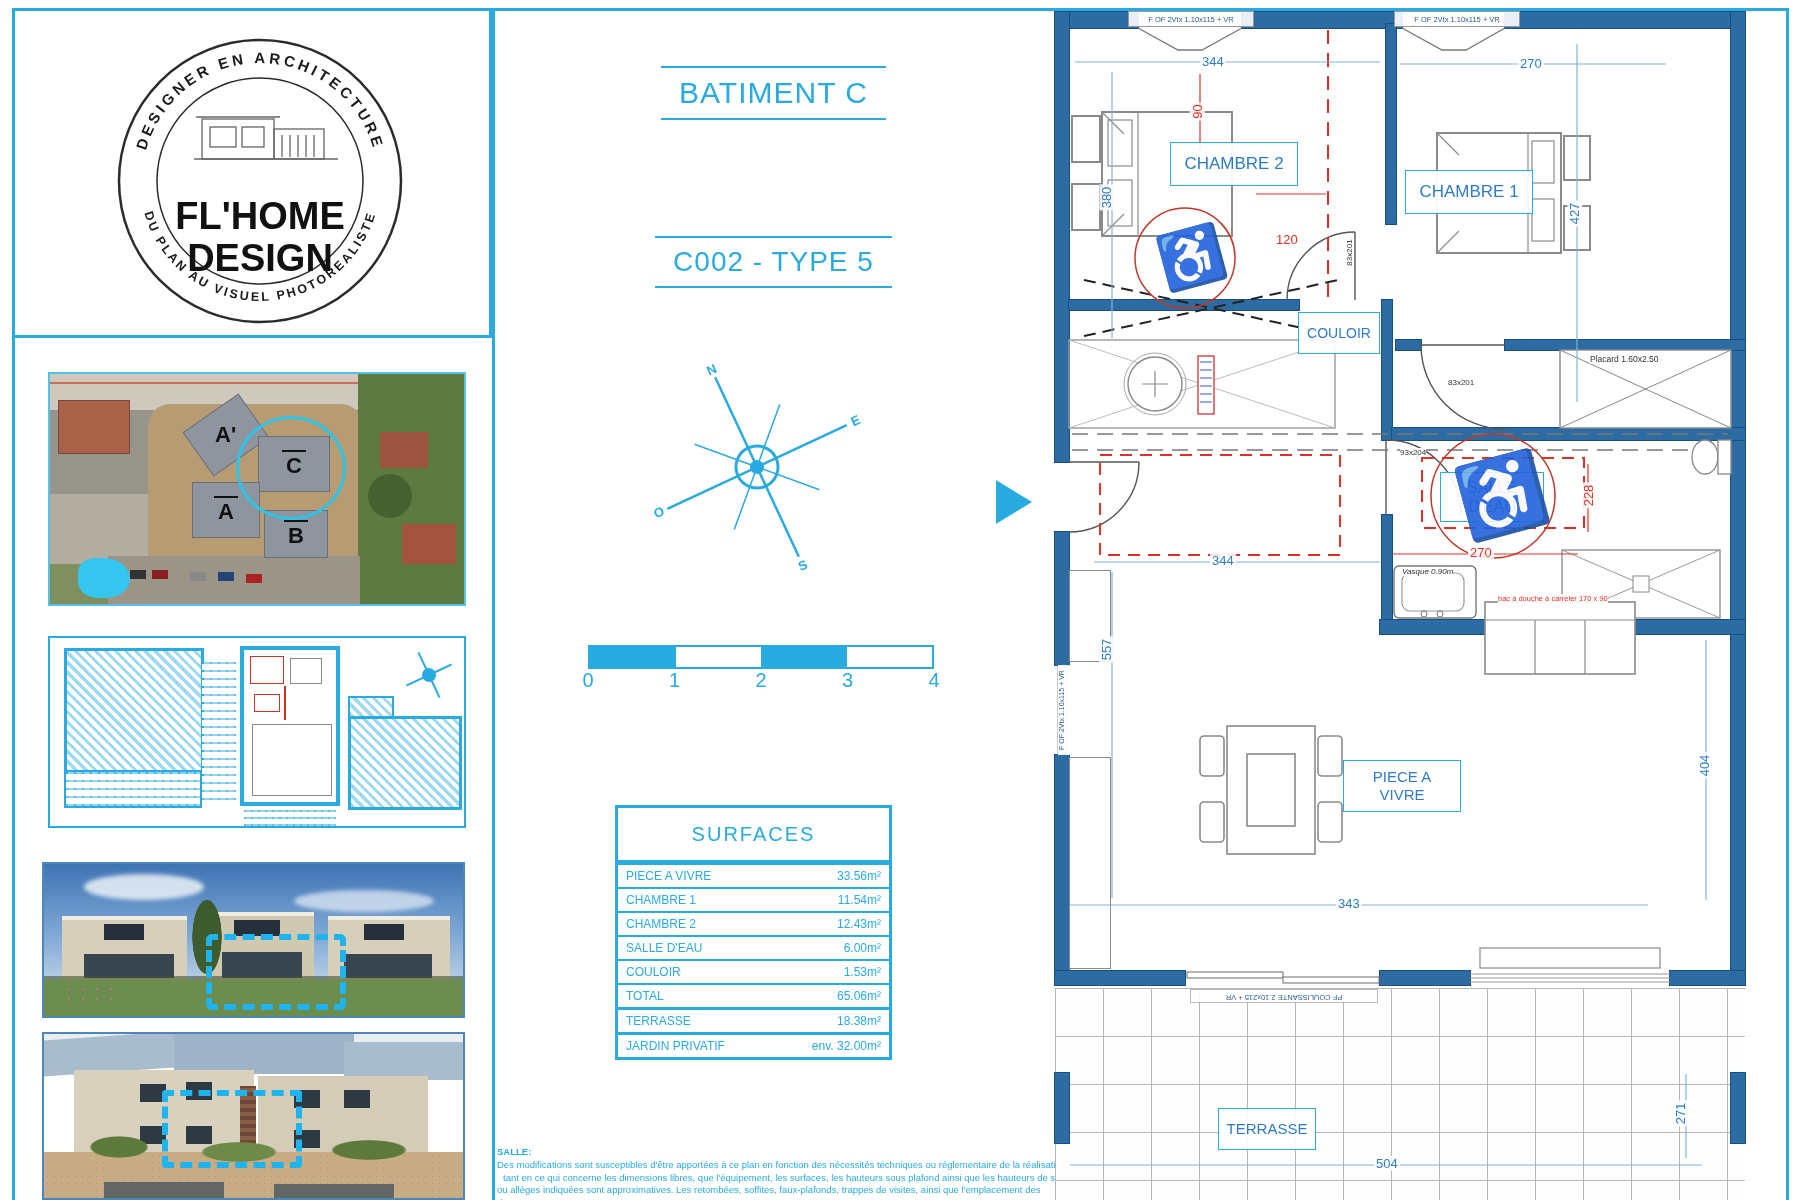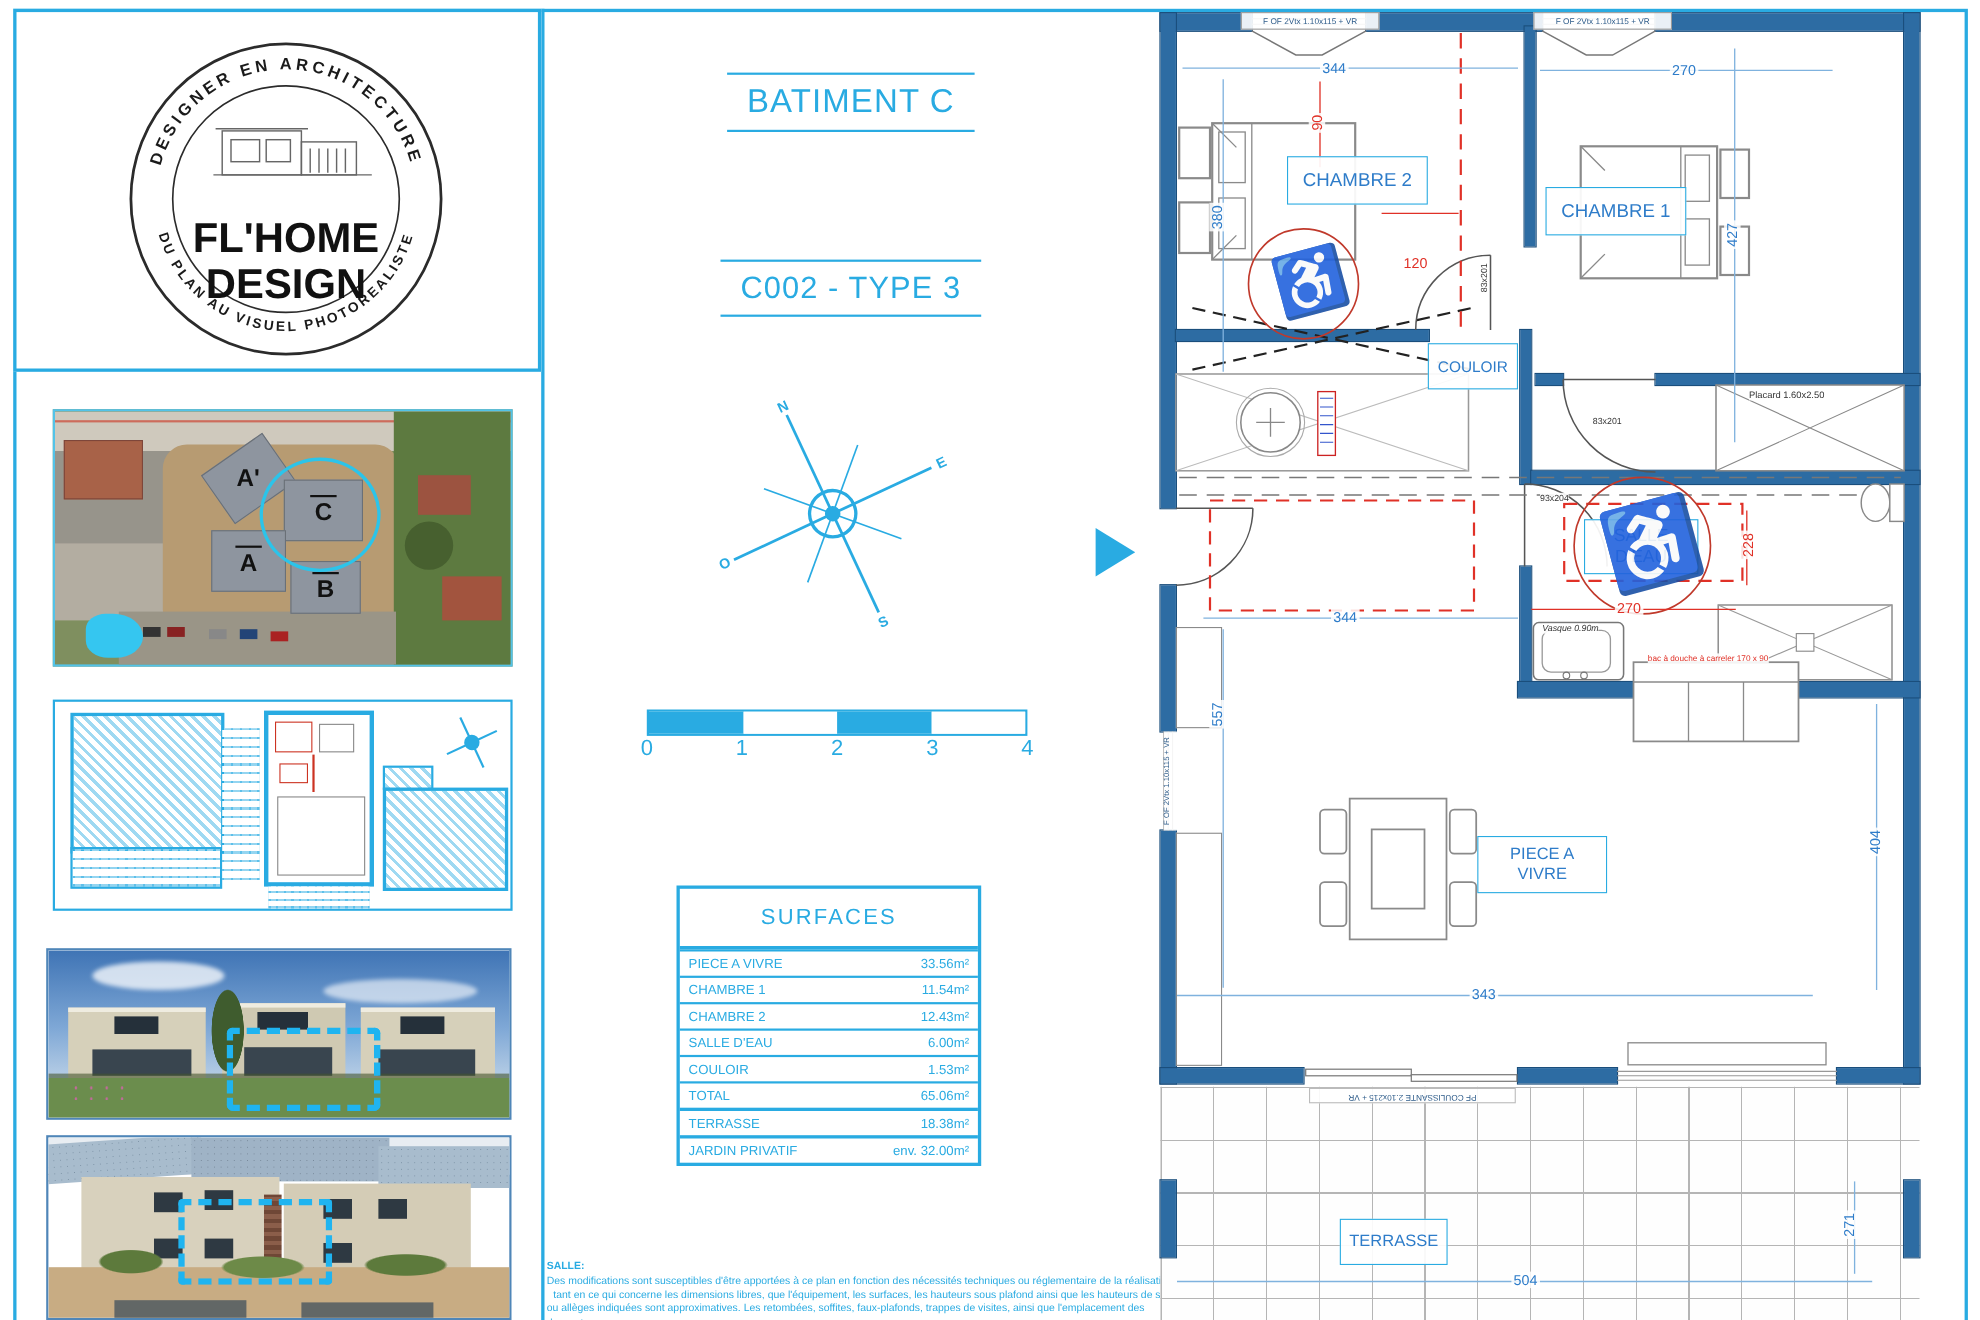--- a/index.html
+++ b/index.html
@@ -195,21 +195,21 @@
     <div class="abs" style="left:40px;top:100px;width:70px;height:26px;background:radial-gradient(#5d7a3c 55%,transparent 60%);"></div>
     <div class="abs" style="left:150px;top:106px;width:90px;height:24px;background:radial-gradient(#6d8a48 55%,transparent 60%);"></div>
     <div class="abs" style="left:280px;top:104px;width:90px;height:24px;background:radial-gradient(#5d7a3c 55%,transparent 60%);"></div>
     <div class="abs" style="left:60px;top:148px;width:120px;height:20px;background:#49565f;opacity:.8;"></div>
     <div class="abs" style="left:230px;top:150px;width:120px;height:18px;background:#49565f;opacity:.8;"></div>
     <div class="abs" style="left:118px;top:56px;width:128px;height:66px;border:6px dashed #1fb4f0;border-radius:4px;"></div>
   </div>
 
   <div class="abs" style="left:497px;top:8px;width:553px;height:1192px;">
     <div class="title" style="top:58px;"><span style="font-size:30px;">BATIMENT C</span></div>
-    <div class="title" style="top:228px;"><span style="font-size:28px;">C002 - TYPE 3</span></div>
+    <div class="title" style="top:228px;"><span style="font-size:28px;">C002 - TYPE 5</span></div>
   </div>
 
   <svg style="position:absolute;left:642px;top:352px;" width="230" height="230" viewBox="0 0 230 230">
     <g transform="rotate(-25 115 115)" stroke="#29abe2" fill="none">
       <line x1="115" y1="112" x2="115" y2="16" stroke-width="2.5"></line>
       <line x1="118" y1="115" x2="214" y2="115" stroke-width="2.5"></line>
       <line x1="115" y1="118" x2="115" y2="214" stroke-width="2.5"></line>
       <line x1="112" y1="115" x2="16" y2="115" stroke-width="2.5"></line>
       <line x1="115" y1="115" x2="162" y2="68" stroke-width="1.5"></line>
       <line x1="115" y1="115" x2="162" y2="162" stroke-width="1.5"></line>

